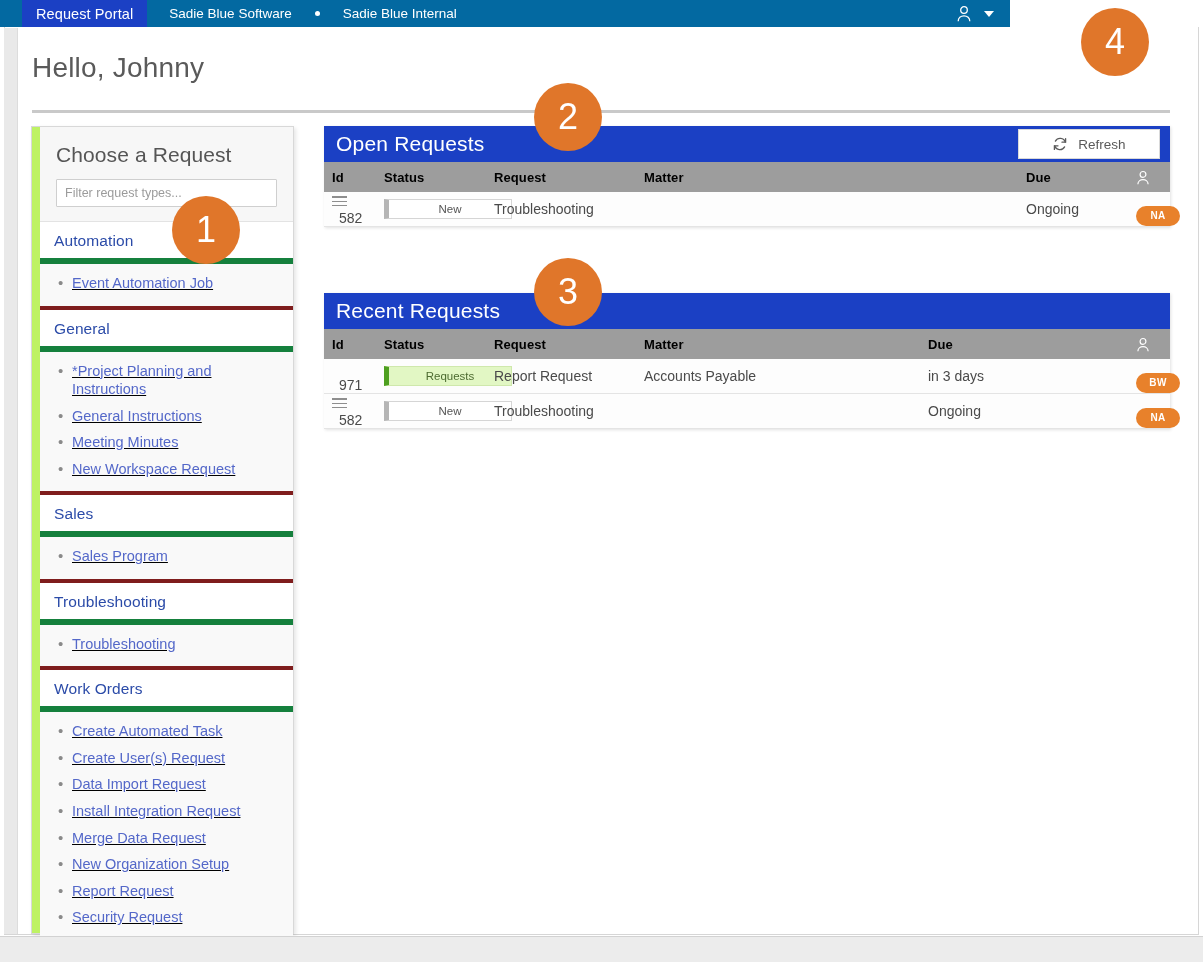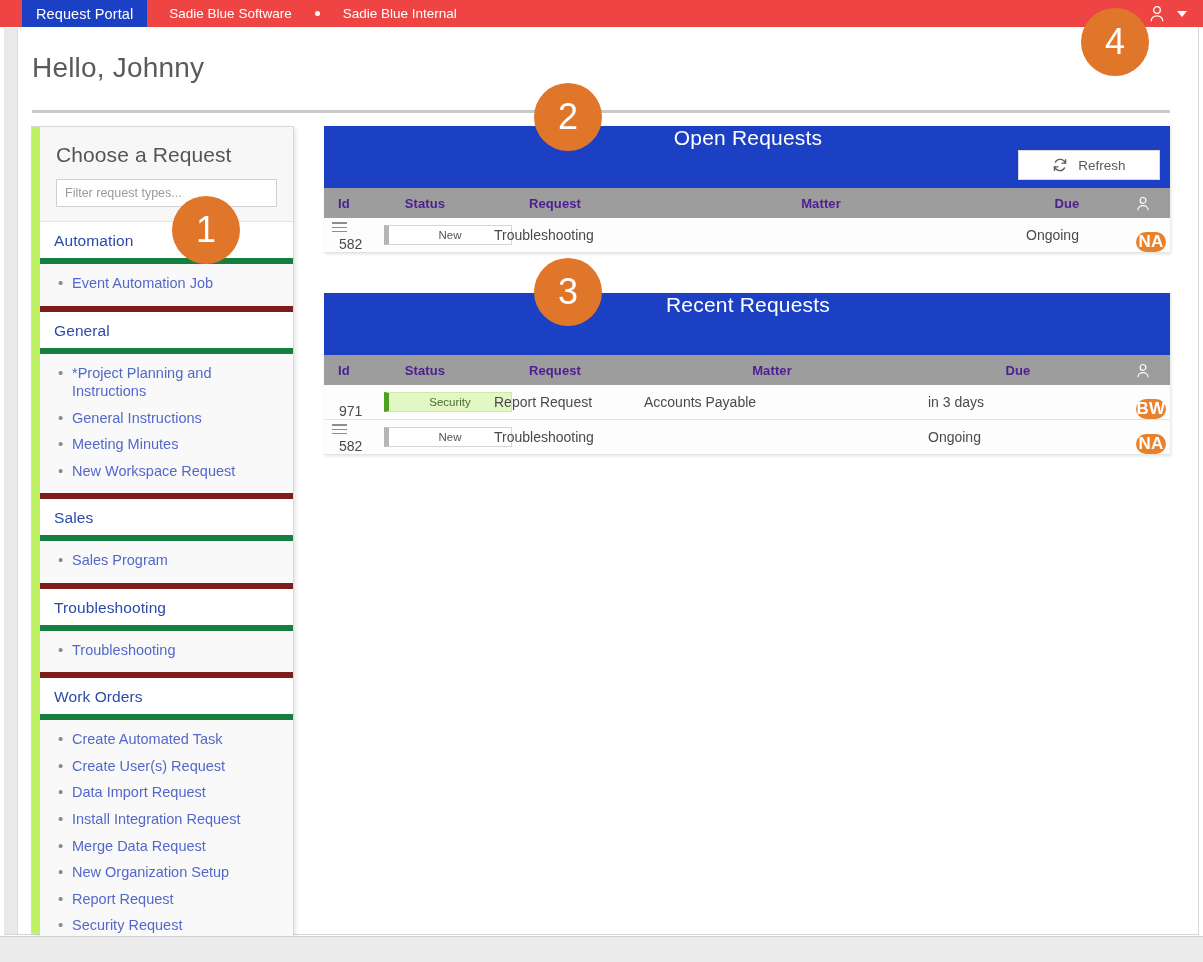--- a/index.html
+++ b/index.html
@@ -6,22 +6,22 @@
   html, body {
     width: 1203px; height: 962px;
     font-family: "Liberation Sans", sans-serif;
     background: #ffffff;
     overflow: hidden;
   }
   #root { position: relative; width: 1203px; height: 962px; background:#ffffff; }
 
   
   .navbar {
-    position: absolute; left: 0; top: 0; width: 1203px; height: 27px;
-    background: #ef4444;
+    position: absolute; left: 0; top: 0; width: 1010px; height: 27px;
+    background: #0369a1;
     display: flex; align-items: center;
   }
   .nav-left-pad { width: 22px; height: 27px; }
   .nav-tab-active {
     height: 27px; background: #1b40c4;
     color: #ffffff; font-size: 14.5px;
     display: flex; align-items: center;
     padding: 0 14px;
     letter-spacing: .1px;
   }
@@ -105,65 +105,65 @@
   .sec-header {
     background: #ffffff;
     border-bottom: 6px solid #15803d;
     padding: 10px 14px 8px 14px;
   }
   .sec-header-text {
     font-size: 15.5px; color: #2b4ba8; font-weight: 400; letter-spacing: .1px;
   }
   .sec-list {
     background: #f9f9f9;
-    border-bottom: 6px solid #7f1d1d;
+    border-bottom: 4px solid #7f1d1d;
     padding: 6px 10px 9px 10px;
+    text-decoration: underline;
   }
   .sec-list ul { list-style: none; }
   .sec-list li {
     position: relative;
     padding: 4px 0 4px 22px;
     font-size: 14.5px; color: #5468c9;
     line-height: 1.28;
   }
   .sec-list li::before {
     content: "\2022";
     position: absolute; left: 8px; top: 3px;
     color: #8a8a8a; font-size: 15px;
   }
 
   
   .panel { position: absolute; box-shadow: 1px 1px 3px rgba(0,0,0,.12); }
   .panel-open   { left: 324px; top: 126px; width: 846px; }
   .panel-recent { left: 324px; top: 293px; width: 846px; }
 
   .panel-head {
-    height: 62px; background: #1b40c4;
+    height: 36px; background: #1b40c4;
     display: flex; align-items: center;
     padding: 0 10px 0 12px;
-    flex-direction: column;
   }
   .panel-title {
     color: #ffffff; font-size: 21px; font-weight: 400; letter-spacing: .2px;
   }
   .refresh-btn {
     margin-left: auto;
     background: #ffffff; border: 1px solid #d9d9d9;
     height: 30px; min-width: 142px;
     display: flex; align-items: center; justify-content: center; gap: 10px;
     font-size: 13.5px; color: #5a5a5a;
     font-family: "Liberation Sans", sans-serif;
     cursor: pointer;
   }
   .refresh-icon { width: 16px; height: 16px; display: block; }
 
   table.grid { width: 100%; border-collapse: collapse; table-layout: fixed; }
   table.grid thead th {
-    background: #9d9d9d; color: #4c1d95;
-    font-size: 13px; font-weight: bold; text-align: center;
+    background: #9d9d9d; color: #000000;
+    font-size: 13px; font-weight: bold; text-align: left;
     height: 30px; padding: 0 20px;
     letter-spacing: .1px;
   }
   table.grid tbody td {
     height: 33px; padding: 0 4px;
     font-size: 14px; color: #4a4a4a;
     background: #f9f9f9;
     border-bottom: 1px solid #e4e4e4;
     vertical-align: middle;
   }
@@ -182,23 +182,23 @@
     font-size: 11.5px; text-align: center;
     border: 1px solid #d5d5d5;
   }
   .badge-new { background: #ffffff; color: #555; border-left: 5px solid #b5b5b5; }
   .badge-completed {
     background: #e2f7c4; color: #4c6b30;
     border: 1px solid #cfe8ac; border-left: 5px solid #4ea020;
   }
 
   .avatar-chip {
-    display: inline-block; width: 30px; height: 20px; line-height: 20px;
+    display: inline-block; width: 44px; height: 20px; line-height: 20px;
     border-radius: 10px; background: #e8812b;
-    color: #ffffff; font-size: 17px; font-weight: bold; text-align: center;
+    color: #ffffff; font-size: 10px; font-weight: bold; text-align: center;
     letter-spacing: .3px;
     margin-top: 14px;
   }
 
   
   .callout {
     position: absolute; width: 68px; height: 68px; border-radius: 50%;
     background: #e0762a; color: #ffffff;
     font-size: 36px; line-height: 68px; text-align: center;
     font-family: "Liberation Sans", sans-serif; font-weight: 400;
@@ -379,21 +379,21 @@
                 <circle cx="7" cy="4.4" r="2.9"></circle>
                 <path d="M1.9 14.3c0-2.9 2.3-4.7 5.1-4.7s5.1 1.8 5.1 4.7"></path>
               </svg>
             </span>
           </th>
         </tr>
       </thead>
       <tbody id="recent-requests-body">
           <tr class="row-alt">
             <td style="padding-left: 8px;"><span class="hamburger" style="visibility: hidden;"><span></span><span></span><span></span></span><span style="margin-left: 7px; vertical-align: middle;">971</span></td>
-            <td style="overflow: visible; padding-left: 8px;"><span class="badge badge-completed">Security</span></td>
+            <td style="overflow: visible; padding-left: 8px;"><span class="badge badge-completed">Requests</span></td>
             <td class="link-cell" style="padding-left: 8px; white-space: nowrap; overflow: visible;">Report Request</td>
             <td style="padding-left: 8px;">Accounts Payable</td>
             <td style="padding-left: 8px;">in 3 days</td>
             <td style="padding-left: 8px;"><span class="avatar-chip">BW</span></td>
           </tr>
           <tr class="row-alt">
             <td style="padding-left: 8px;"><span class="hamburger"><span></span><span></span><span></span></span><span style="margin-left: 7px; vertical-align: middle;">582</span></td>
             <td style="overflow: visible; padding-left: 8px;"><span class="badge badge-new">New</span></td>
             <td class="link-cell" style="padding-left: 8px; white-space: nowrap; overflow: visible;">Troubleshooting</td>
             <td style="padding-left: 8px;"></td>

